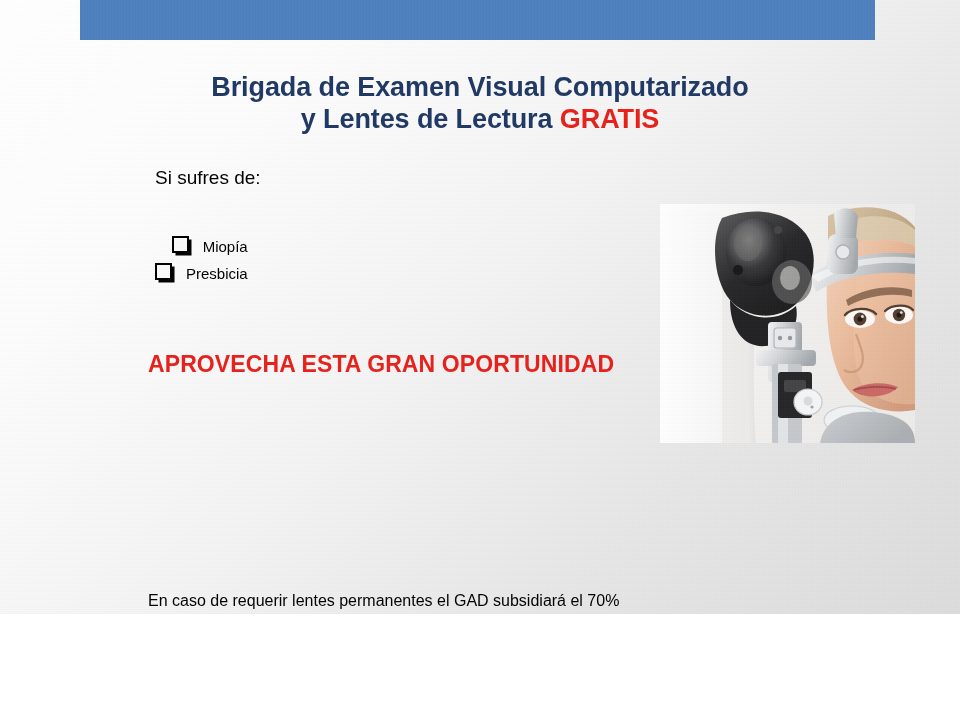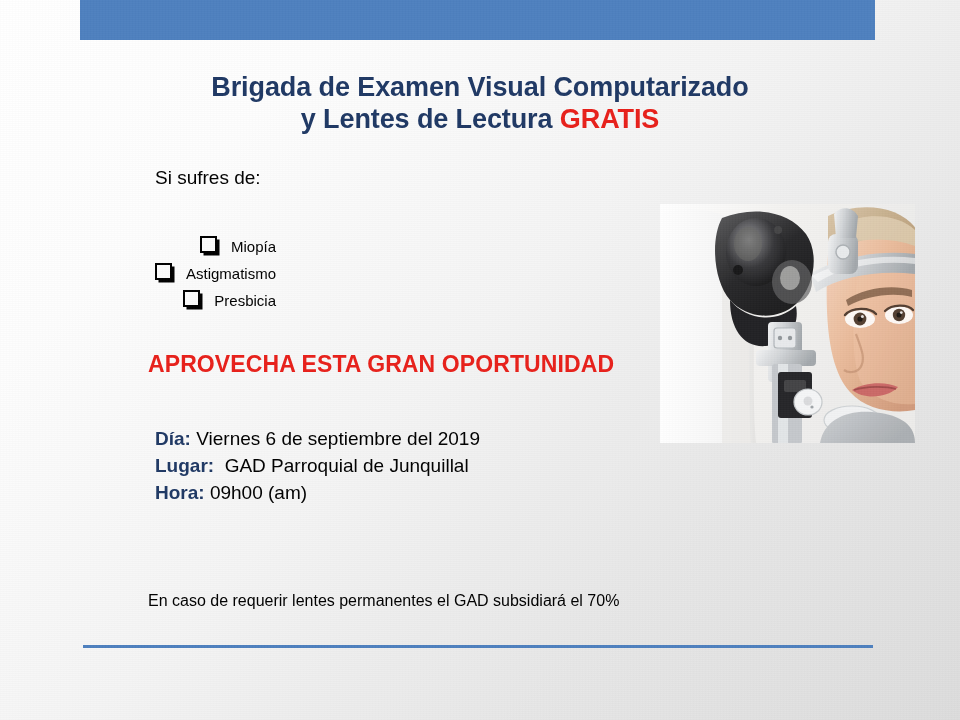--- a/index.html
+++ b/index.html
@@ -10,21 +10,21 @@
     width: 960px;
     height: 720px;
     overflow: hidden;
     font-family: "Liberation Sans", sans-serif;
     background: #ffffff;
   }
 
   #slide {
     position: relative;
     width: 960px;
-    height: 720px;
+    height: 614px;
     background:
       linear-gradient(135deg, #ffffff 0%, #fdfdfd 22%, #f4f4f4 48%, #e6e6e6 74%, #dcdcdc 100%);
     overflow: hidden;
   }
 
   
   #slide::after {
     content: "";
     position: absolute;
     inset: 0;
@@ -163,31 +163,25 @@
 
   <div id="title-block">
     <span class="line">Brigada de Examen Visual Computarizado</span>
     <span class="line"><span>y Lentes de Lectura </span><span class="gratis">GRATIS</span></span>
   </div>
 
   <div id="intro-line" class="body-text">Si sufres de:</div>
 
   <ul id="symptom-list">
     <li><span class="chk"></span><span>Miopía</span></li>
-    <li><span class="chk"></span><span>Astigmatismo</span></li>
     <li><span class="chk"></span><span>Presbicia</span></li>
   </ul>
 
   <div id="highlight-line" class="body-text">APROVECHA ESTA GRAN OPORTUNIDAD</div>
 
-  <div id="event-details">
-    <span class="row"><span class="key">Día:</span> <span>Viernes 6 de septiembre del 2019</span></span>
-    <span class="row"><span class="key">Lugar:</span>&nbsp; <span>GAD Parroquial de Junquillal</span></span>
-    <span class="row"><span class="key">Hora:</span> <span>09h00 (am)</span></span>
-  </div>
 
   <div id="footnote" class="body-text">En caso de requerir lentes permanentes el GAD subsidiará el 70%</div>
 
   <div id="bottom-rule"></div>
 
   <div id="photo">
     <svg viewBox="0 0 255 239" preserveAspectRatio="xMidYMid slice">
       <defs>
         <linearGradient id="bgGrad" x1="0" y1="0" x2="1" y2="0.3">
           <stop offset="0%" stop-color="#ffffff"></stop>

